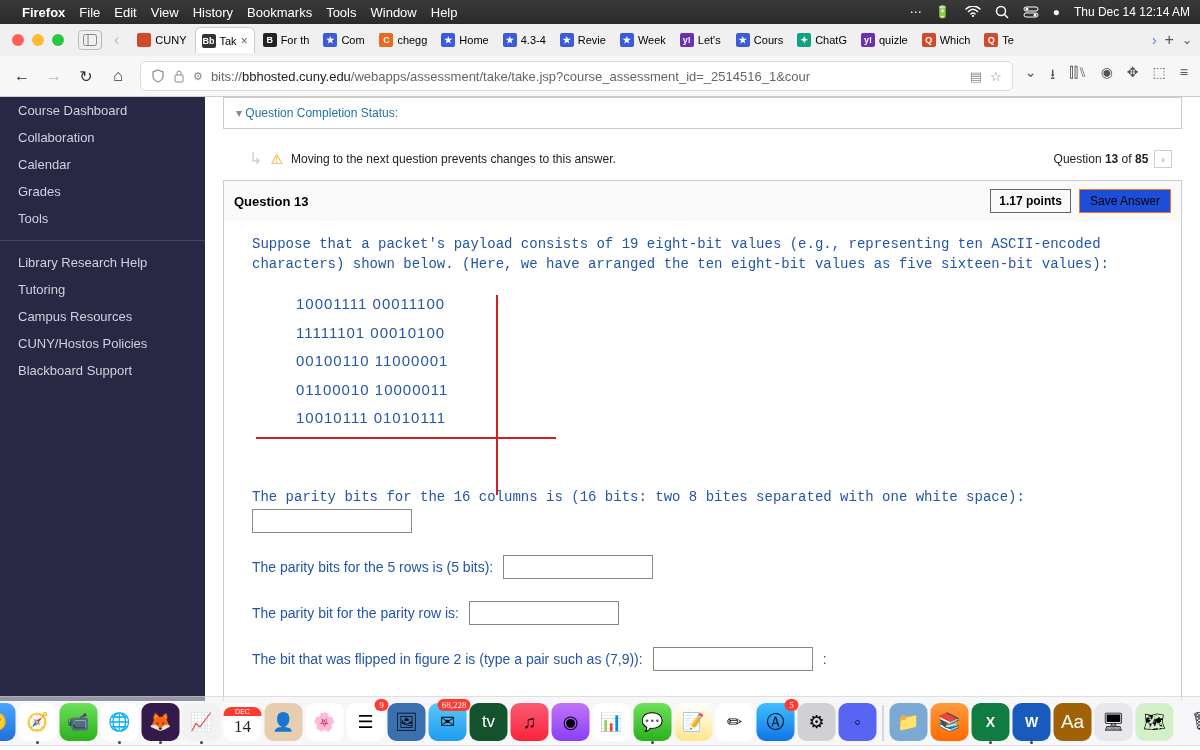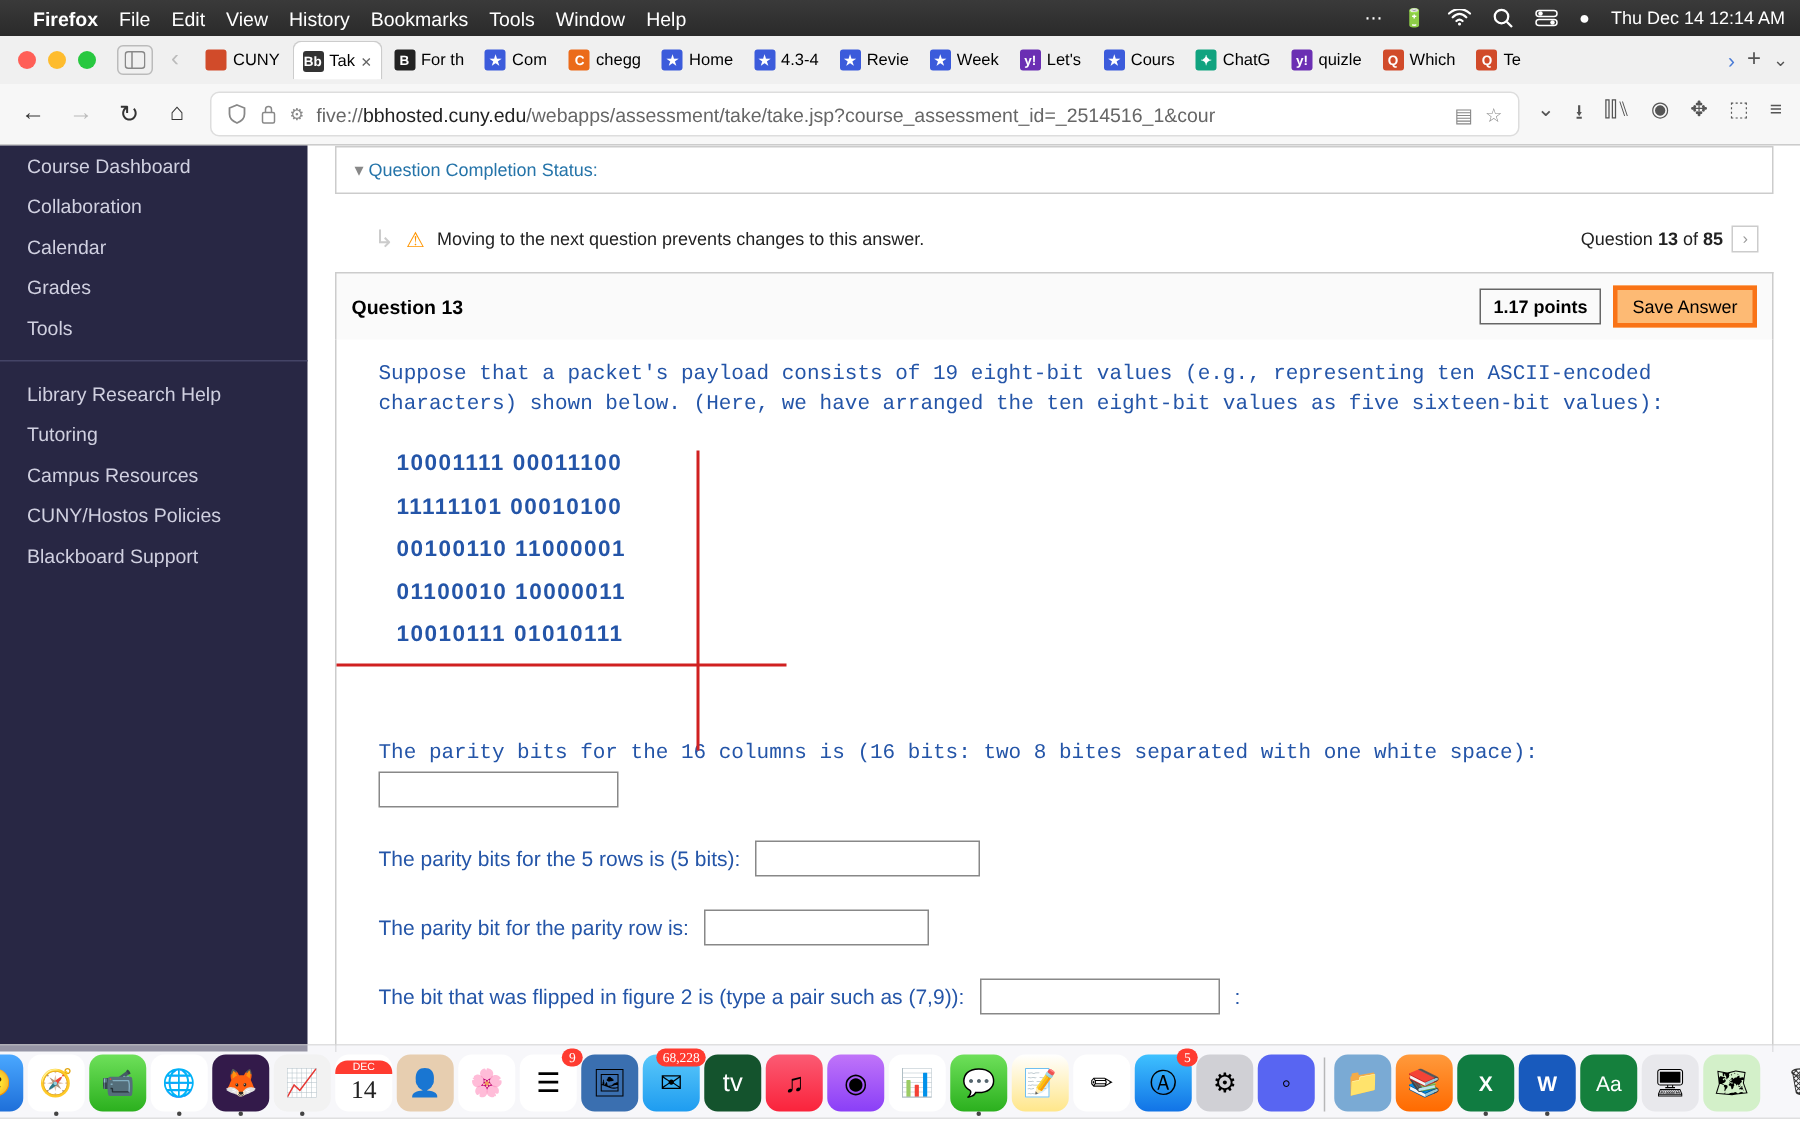--- a/index.html
+++ b/index.html
@@ -47,24 +47,24 @@
 .content { flex: 1; padding: 0 18px; overflow-y: auto; background: #fff; }
 .qcs-bar { border: 1px solid #ccc; padding: 8px 12px; font-size: 12px; color: #2574a9; margin-top: 0; }
 .qcs-bar::before { content: "▾ "; color: #888; }
 .warn-row { display: flex; align-items: center; padding: 20px 10px 12px 26px; font-size: 12px; color: #222; }
 .warn-icon { color: #ff9500; margin-right: 8px; font-size: 14px; }
 .q-nav-right { margin-left: auto; display: flex; align-items: center; gap: 6px; font-size: 12px; }
 .q-nav-right .arrow-box { border: 1px solid #ccc; padding: 2px 6px; color: #999; font-size: 11px; }
 .q-header { display: flex; align-items: center; border: 1px solid #ccc; border-bottom: none; padding: 8px 10px; font-size: 13px; background: #fafafa; }
 .q-header .q-title { font-weight: bold; }
 .q-header .points { margin-left: auto; border: 1px solid #666; padding: 4px 8px; font-size: 12px; font-weight: bold; }
-.q-header .save-btn { border: 3px solid #f97316; padding: 4px 10px; margin-left: 8px; font-size: 12px; background: #fdba74; }
+.q-header .save-btn { border: 1px solid #f97316; padding: 4px 10px; margin-left: 8px; font-size: 12px; background: #1d4ed8; }
 .q-body { border: 1px solid #ccc; border-top: none; padding: 14px 28px 40px; }
 .q-prompt { font-family: "Courier New", monospace; font-size: 14px; color: #2455a8; line-height: 1.4; margin-bottom: 16px; }
-.bits-block { font-family: "Courier New", monospace; font-size: 15px; color: #2455a8; margin-left: 12px; line-height: 1.9; letter-spacing: 1px; position: relative; width: 220px; font-weight: bold; }
+.bits-block { font-family: "Courier New", monospace; font-size: 15px; color: #2455a8; margin-left: 44px; line-height: 1.9; letter-spacing: 1px; position: relative; width: 220px; }
 .red-h { border-top: 2px solid #d02020; width: 300px; margin-left: -40px; margin-top: 4px; }
 .red-v { position: absolute; border-left: 2px solid #d02020; height: 200px; left: 200px; top: -142px; }
 .parity-line { font-family: "Courier New", monospace; font-size: 14px; color: #2455a8; margin-top: 50px; }
 .ans-input { border: 1px solid #888; height: 24px; width: 160px; font-size: 13px; padding: 0 4px; margin-top: 4px; display: block; }
 .inline-line { display: flex; align-items: center; gap: 10px; margin-top: 22px; font-family: "Courier New", monospace; font-size: 14px; color: #2455a8; }
 .inline-line input { border: 1px solid #888; height: 24px; width: 150px; padding: 0 4px; }
 .plain-line { display: flex; align-items: center; gap: 10px; margin-top: 22px; font-size: 14px; color: #2455a8; }
 .plain-line input { border: 1px solid #888; height: 24px; width: 160px; padding: 0 4px; }
 
 
@@ -213,21 +213,21 @@
             <path d="M7 1 L12 3 V7 Q12 11 7 13 Q2 11 2 7 V3 Z" stroke="#888" fill="none" stroke-width="1.2"></path>
           </svg>
       </span>
       <span>
         <svg width="12" height="14" viewBox="0 0 12 14">
             <rect x="2" y="6" width="8" height="7" rx="1" stroke="#888" fill="none"></rect>
             <path d="M4 6 V4 Q4 2 6 2 Q8 2 8 4 V6" stroke="#888" fill="none"></path>
           </svg>
       </span>
       <span style="font-size:11px;color:#888">⚙</span>
-      <span class="url-text"><span>five://</span><span class="domain">bbhosted.cuny.edu</span><span>/webapps/assessment/take/take.jsp?course_assessment_id=_2514516_1&amp;cour</span></span>
+      <span class="url-text"><span>bits://</span><span class="domain">bbhosted.cuny.edu</span><span>/webapps/assessment/take/take.jsp?course_assessment_id=_2514516_1&amp;cour</span></span>
       <span style="color:#888">▤</span>
       <span style="color:#888">☆</span>
     </div>
     <div class="nav-right-icons">
       <span>⌄</span>
       <span>⭳</span>
       <span>⫿⫿⑊</span>
       <span>◉</span>
       <span>✥</span>
       <span>⬚</span>
@@ -326,17 +326,17 @@
   <div class="dock-item" style="background:linear-gradient(#fff,#ffe68a)">📝</div>
   <div class="dock-item" style="background:#fff">✏</div>
   <div class="dock-item" style="background:linear-gradient(#3ec1ff,#1173e6)">Ⓐ<span class="badge-red">5</span></div>
   <div class="dock-item" style="background:#d0d0d5">⚙</div>
   <div class="dock-item" style="background:#5865f2">◦</div>
   <div class="dock-sep"></div>
   <div class="dock-item" style="background:#7aaad4">📁</div>
   <div class="dock-item" style="background:linear-gradient(#ff9a3c,#ff6a00)">📚</div>
   <div class="dock-item has-dot" style="background:#107c41;color:#fff;font-size:14px;font-weight:bold">X</div>
   <div class="dock-item has-dot" style="background:#185abd;color:#fff;font-size:14px;font-weight:bold">W</div>
-  <div class="dock-item" style="background:#15803d;color:#fff;font-size:14px">Aa</div>
+  <div class="dock-item" style="background:#a16207;color:#fff;font-size:19px">Aa</div>
   <div class="dock-item" style="background:#e8e8ec">🖥</div>
   <div class="dock-item" style="background:#d3f0c9">🗺</div>
   <div class="dock-item trash">🗑</div>
 </div>
 
 </body></html>

